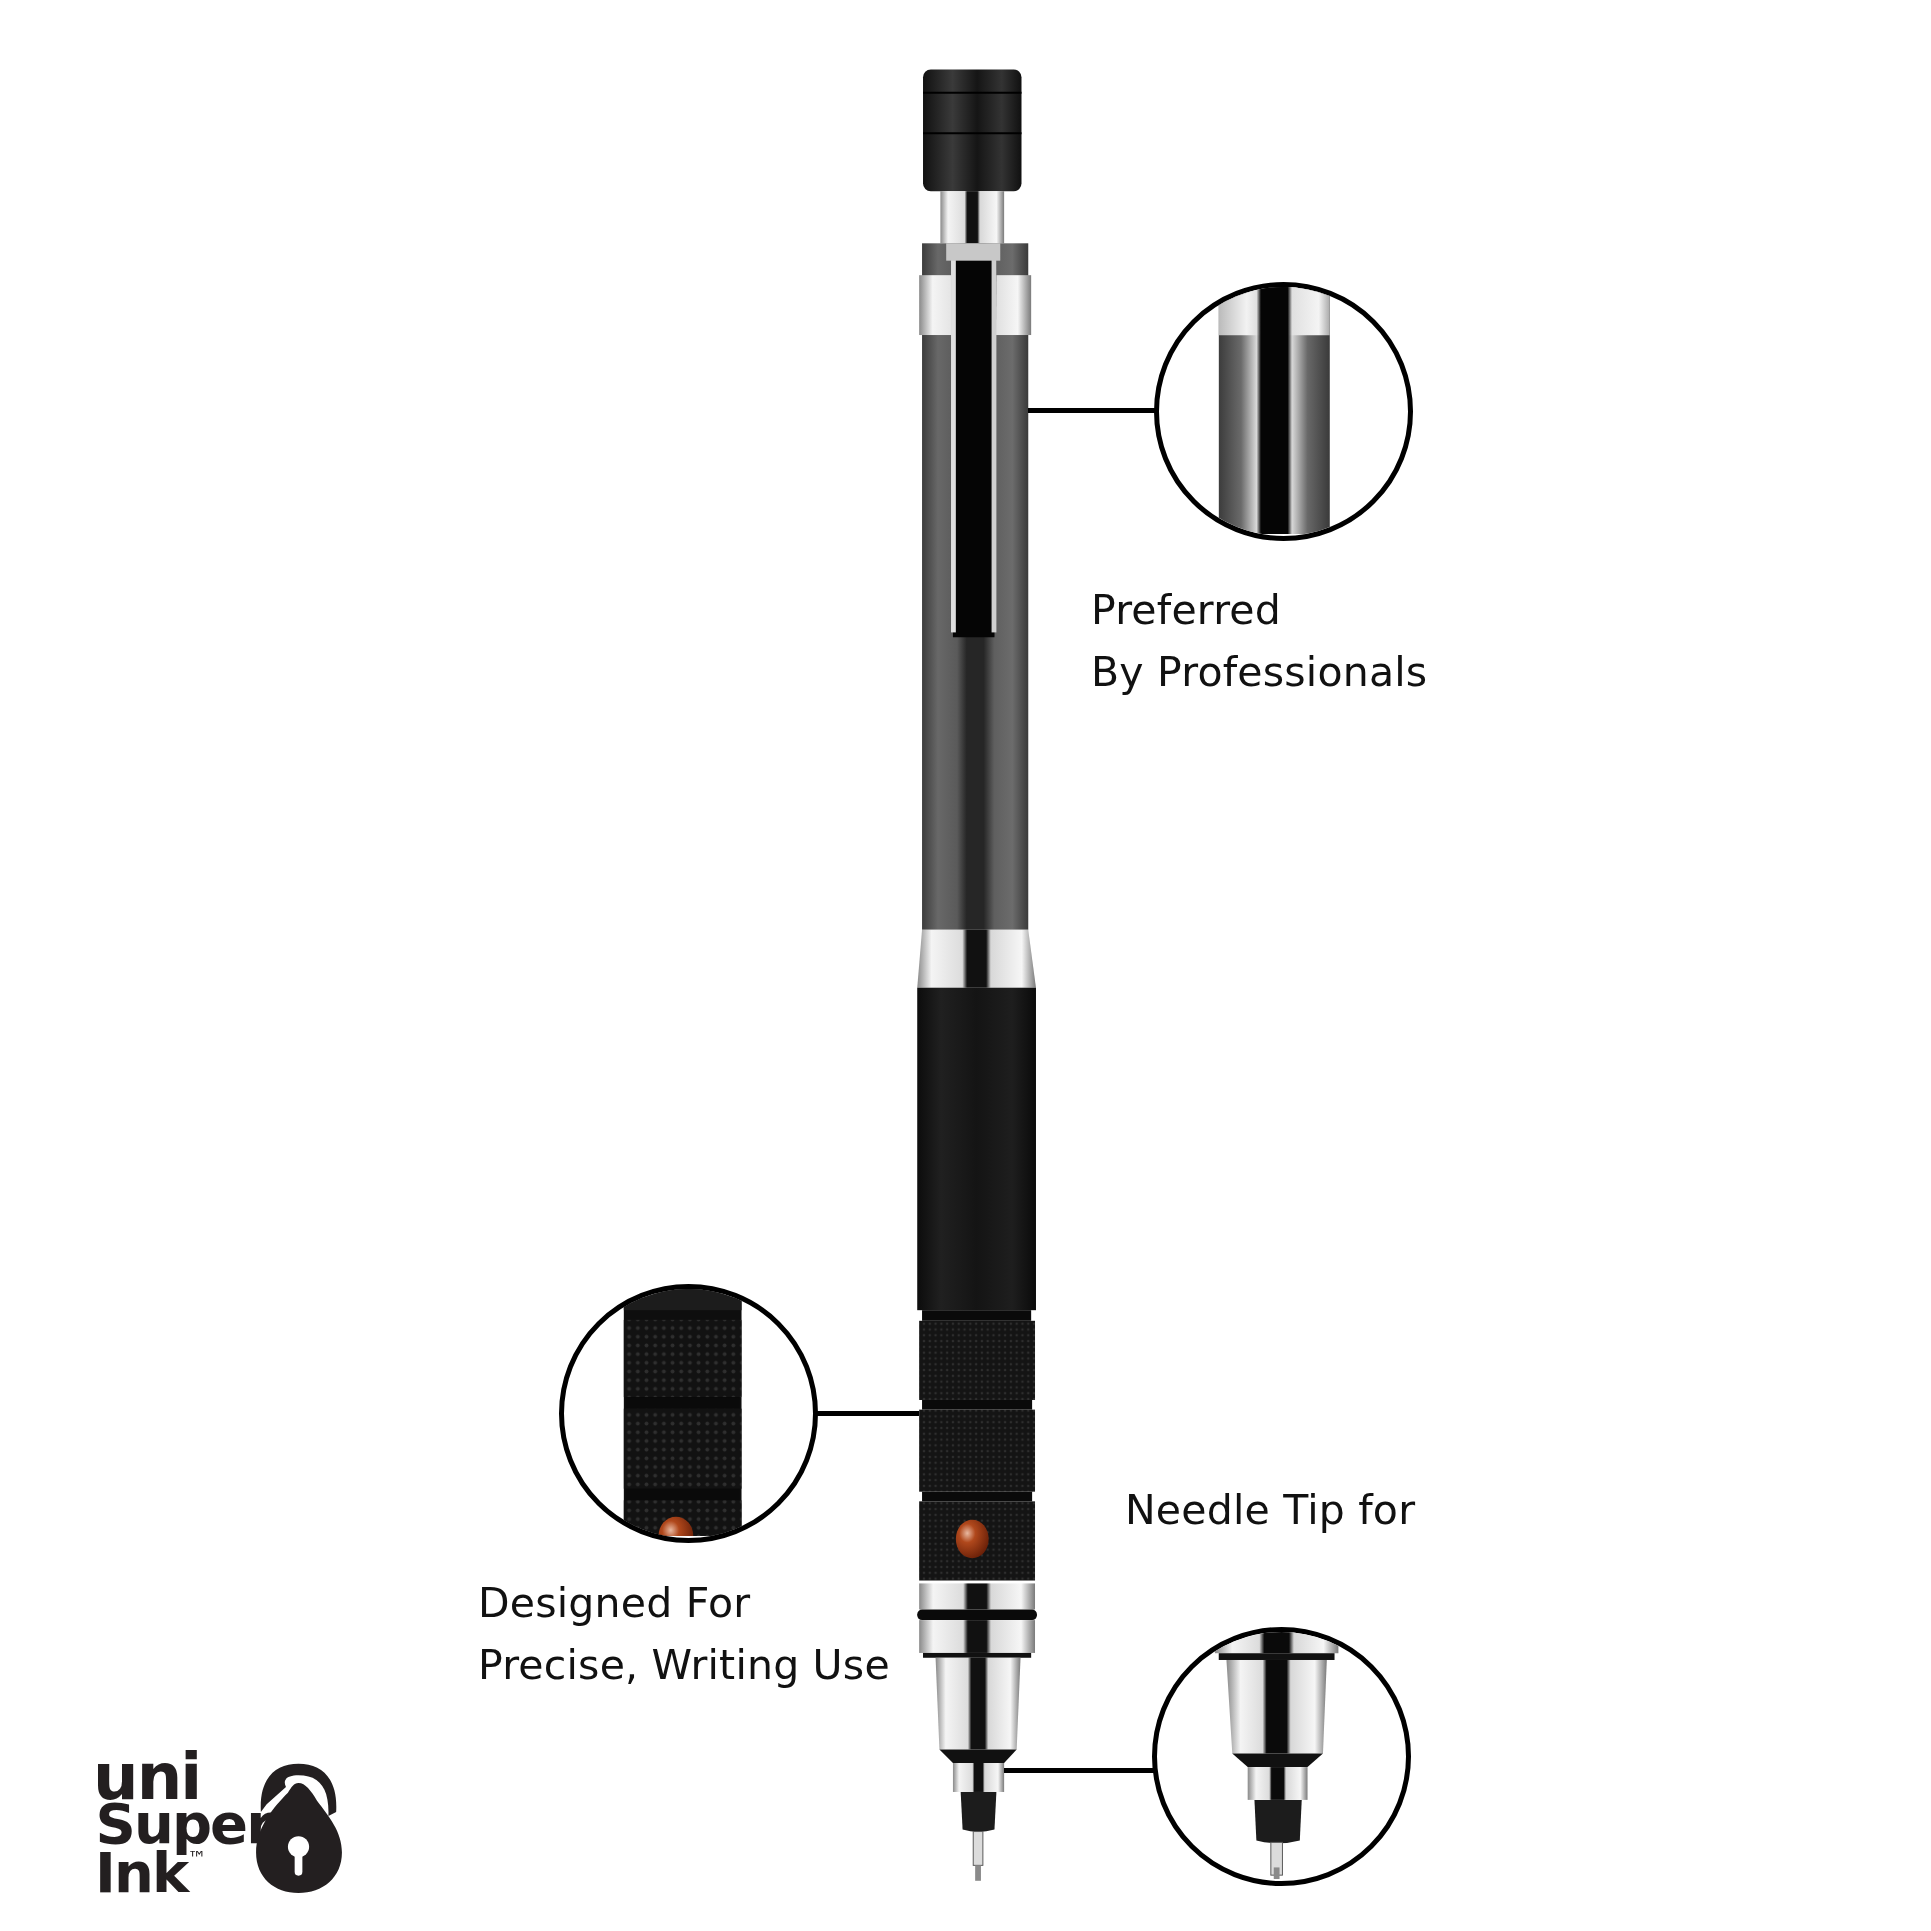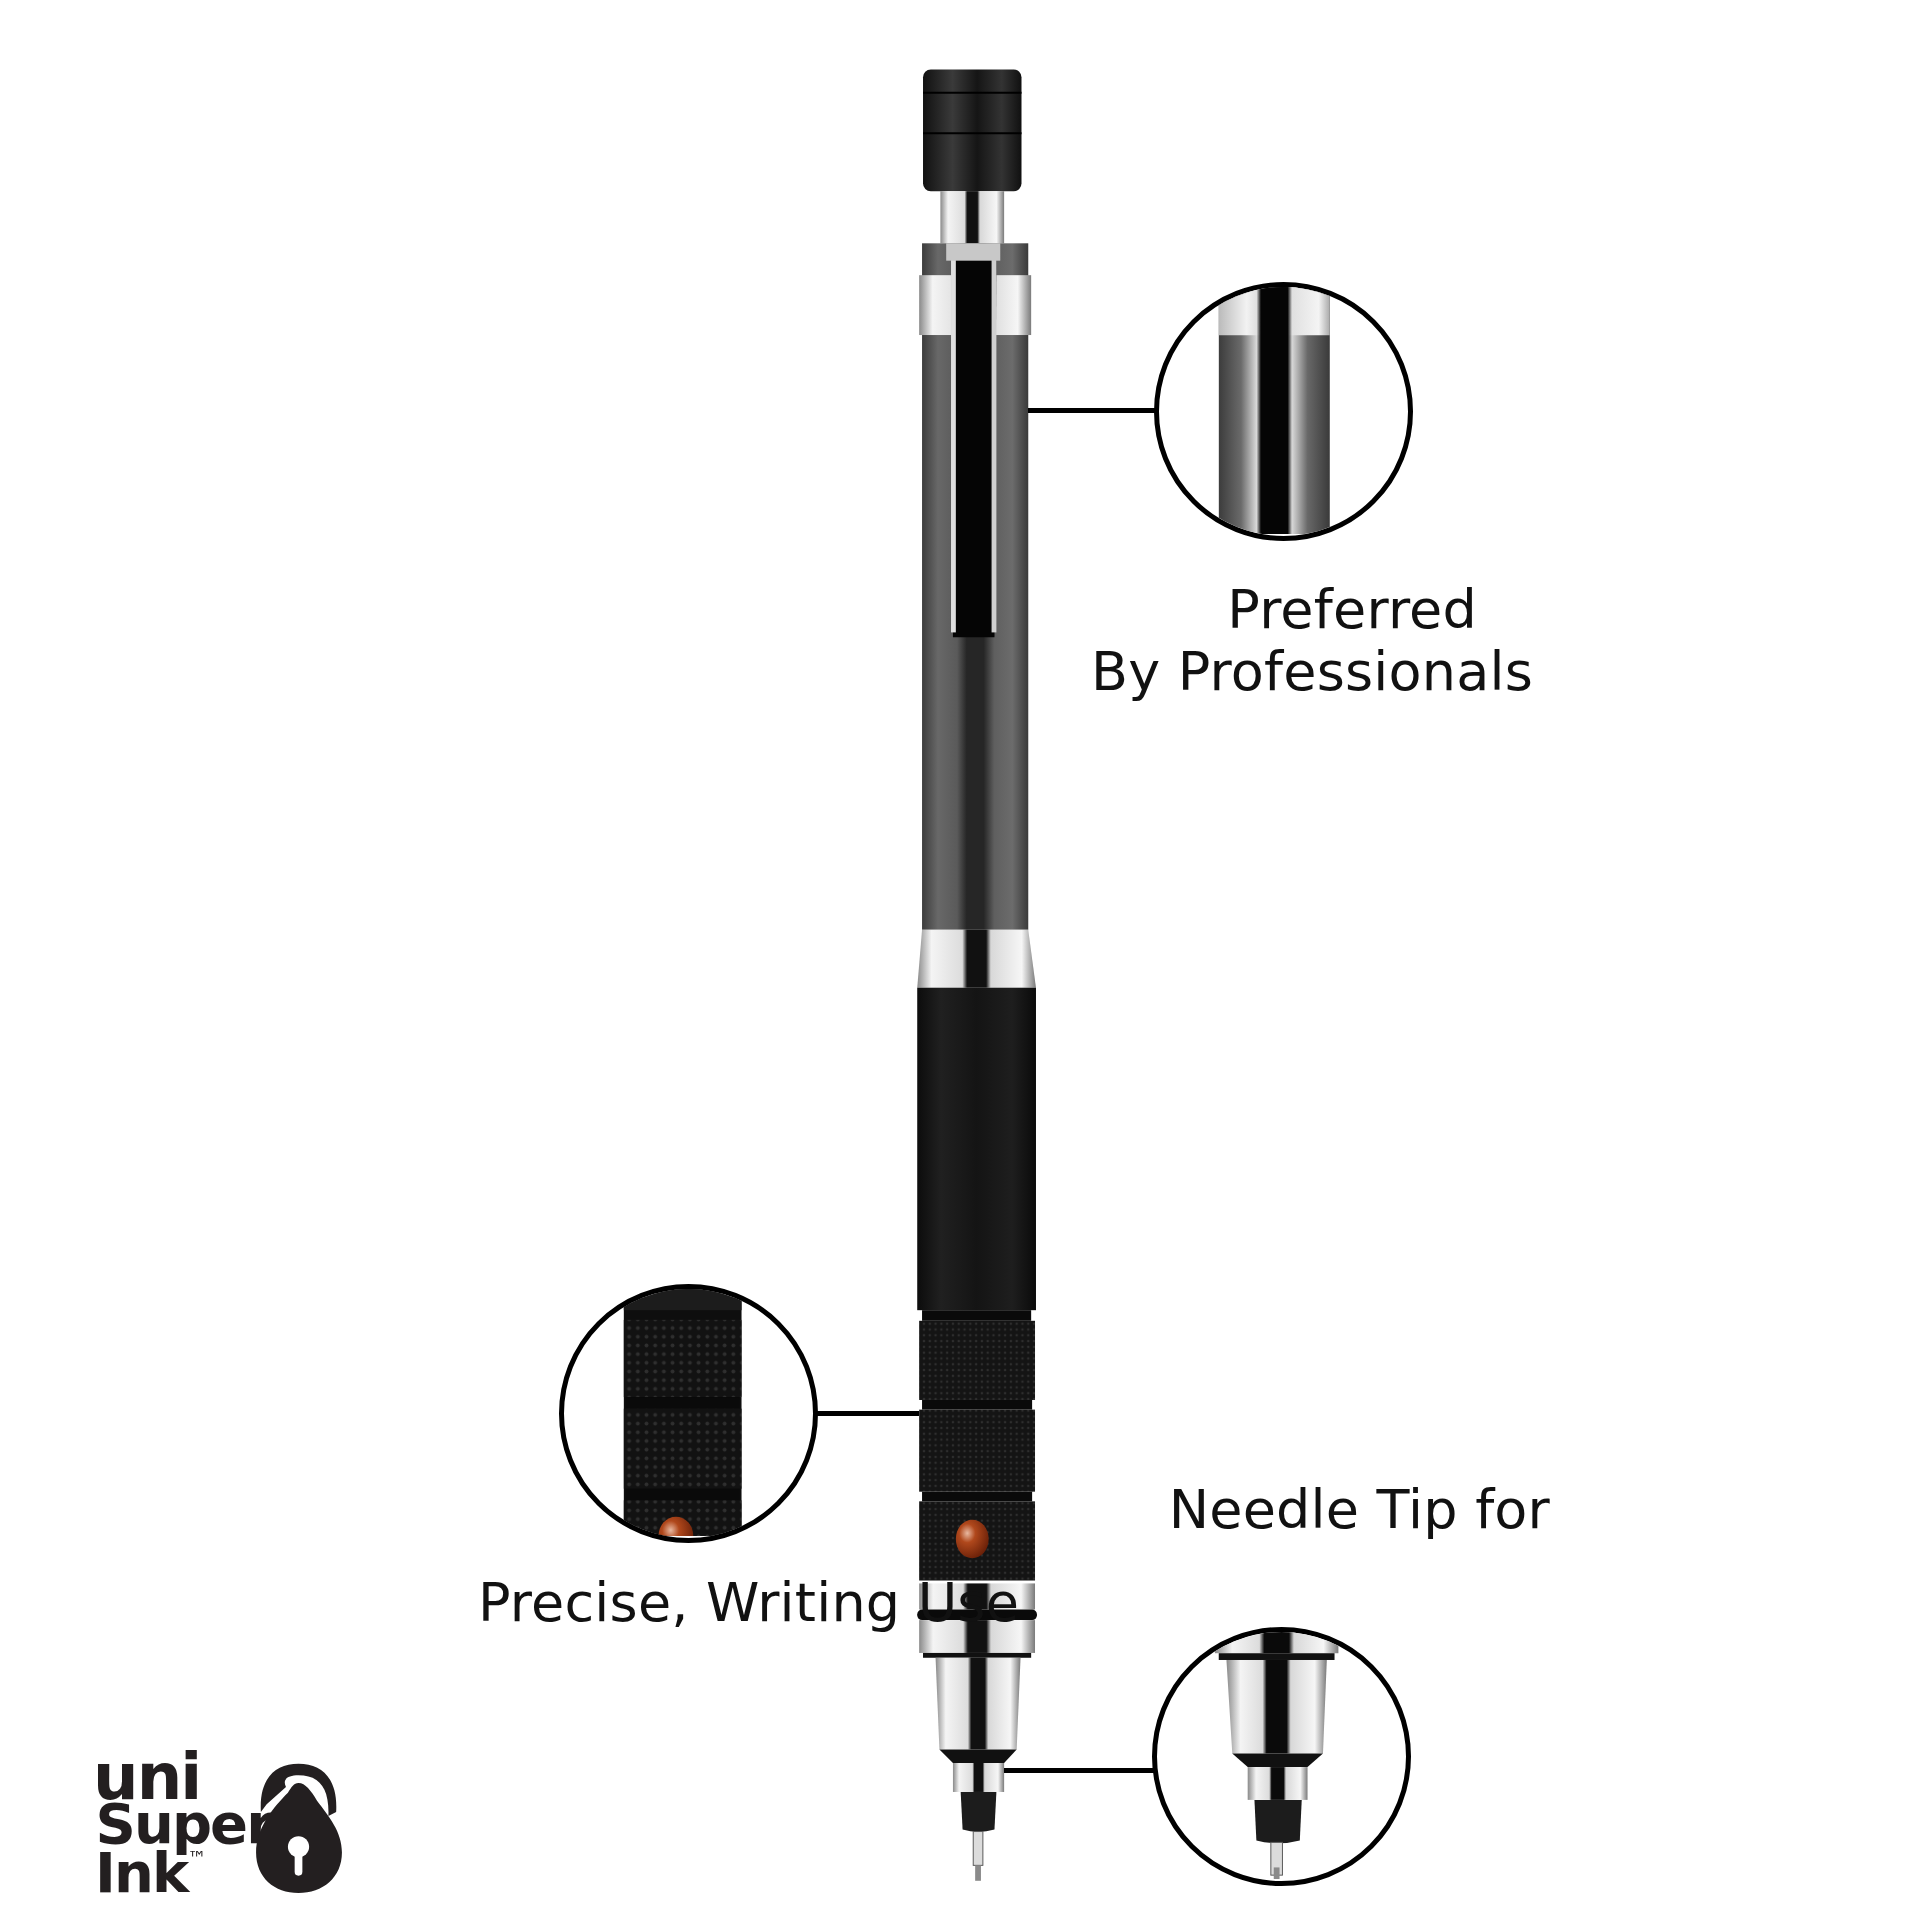--- a/index.html
+++ b/index.html
@@ -1,18 +1,18 @@
 <!DOCTYPE html>
 <html><head>
 <meta charset="utf-8">
 <style>
   html, body { margin: 0; padding: 0; background: #ffffff; }
   body { width: 1931px; height: 1931px; position: relative; overflow: hidden; font-family: "DejaVu Sans", sans-serif; color: #111; }
   .abs { position: absolute; }
-  .caption { position: absolute; text-align: right; font-size: 54px; line-height: 62px; color: #111; white-space: nowrap; letter-spacing: 0.2px; }
+  .caption { position: absolute; text-align: left; font-size: 41px; line-height: 62px; color: #111; white-space: nowrap; letter-spacing: 0.2px; }
   .connector { position: absolute; height: 4.8px; background: #000; }
   .zoom-circle { position: absolute; border: 5.8px solid #000; border-radius: 50%; box-sizing: border-box; overflow: hidden; background: #fff; }
   .logo-line { position: absolute; font-family: "DejaVu Sans", sans-serif; font-weight: bold; color: #231f20; letter-spacing: -1.9px; line-height: 1; }
 </style>
 </head>
 <body>
 
 <div class="abs" style="left:0;top:0;width:1931px;height:1931px;">
   <svg width="1931" height="1931" viewBox="0 0 2000 2000" xmlns="http://www.w3.org/2000/svg">
     <defs>
@@ -161,20 +161,21 @@
     <rect x="62" y="0" width="122" height="22" fill="#1c1c1c"></rect>
     <rect x="62" y="32" width="122" height="80" fill="url(#knurl2)"></rect>
     <rect x="64" y="112" width="118" height="12" fill="#0a0a0a"></rect>
     <rect x="62" y="124" width="122" height="83" fill="url(#knurl2)"></rect>
     <rect x="64" y="207" width="118" height="12" fill="#0a0a0a"></rect>
     <rect x="62" y="219" width="122" height="40" fill="url(#knurl2)"></rect>
     <ellipse cx="116" cy="256" rx="18" ry="20" fill="url(#dotG2)"></ellipse>
   </svg>
 </div>
 <div class="caption" style="left:478px;top:1572px;width:406px;">
+  <div>Designed For</div>
   <div>Precise, Writing Use</div>
 </div>
 
 <div class="connector" style="left:1004px;top:1768px;width:152px;"></div>
 <div class="zoom-circle" style="left:1152px;top:1627px;width:259px;height:259px;">
   <svg width="247" height="247" viewBox="0 0 256 256" xmlns="http://www.w3.org/2000/svg">
     <defs>
       <linearGradient id="chromeG3" x1="0" x2="1" y1="0" y2="0">
         <stop offset="0" stop-color="#8a8a8a"></stop>
           <stop offset="0.14" stop-color="#f4f4f4"></stop>

